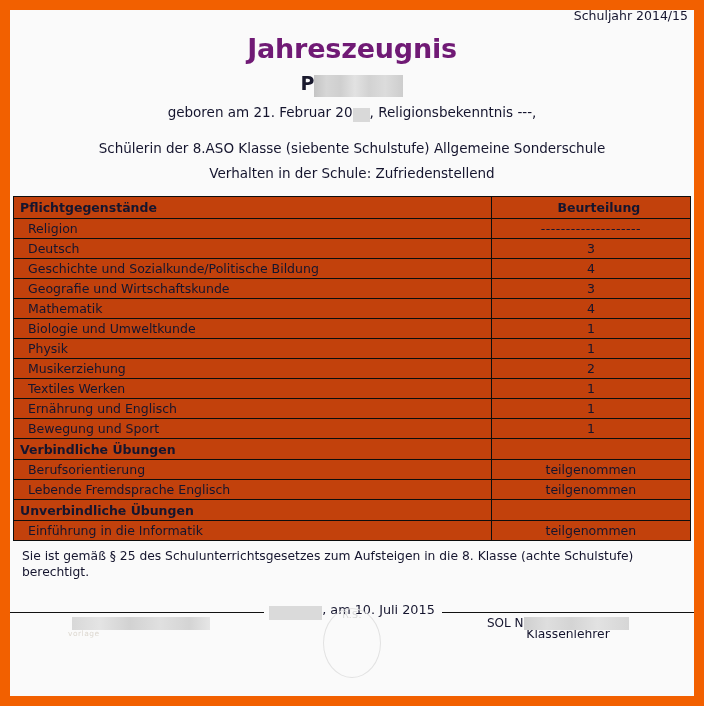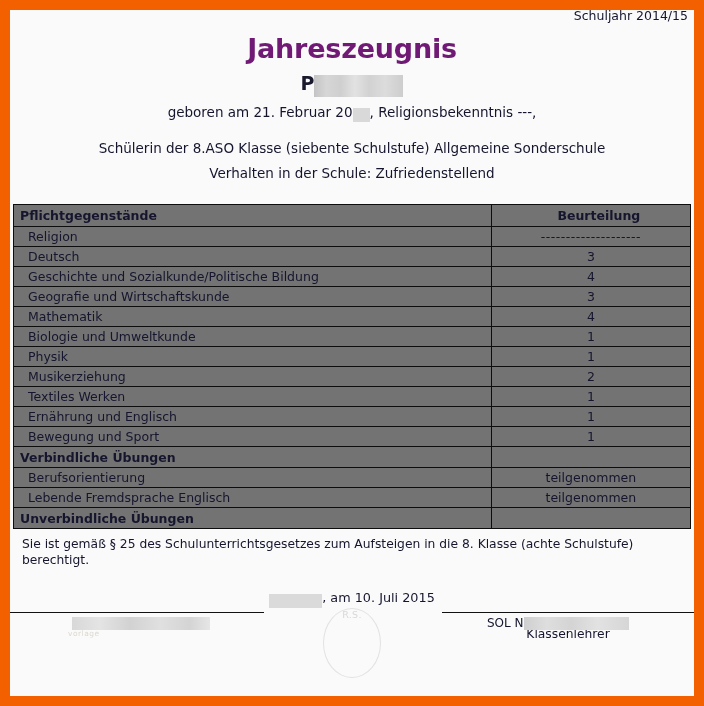--- a/index.html
+++ b/index.html
@@ -76,25 +76,25 @@
   .redact-year {
     width: 17px;
     height: 14px;
     position: relative;
     top: 2px;
     background: #d9d9d9;
   }
 
   
   .grade-table {
-    margin: 23px 3px 0 3px;
+    margin: 15px 3px 0 3px;
     width: 678px;
     border-collapse: collapse;
     table-layout: fixed;
-    background: #737373;
+    background: #c2410c;
   }
   .grade-table td {
     border: 1px solid #0d0d0d;
     font-size: 12.5px;
     height: 19px;
     padding: 0;
     color: #15152e;
   }
   .col-subject { width: 477px; }
   .col-mark    { width: 199px; }
@@ -296,20 +296,24 @@
           <td class="mark">teilgenommen</td>
         </tr>
         <tr>
           <td class="subject">Lebende Fremdsprache Englisch</td>
           <td class="mark">teilgenommen</td>
         </tr>
         <tr class="section">
           <td class="subject" colspan="1">Unverbindliche Übungen</td>
           <td class="mark"></td>
         </tr>
+        <tr>
+          <td class="subject">Einführung in die Informatik</td>
+          <td class="mark">teilgenommen</td>
+        </tr>
       </tbody>
   </table>
 
   <div class="note">Sie ist gemäß § 25 des Schulunterrichtsgesetzes zum Aufsteigen in die 8. Klasse (achte Schulstufe) berechtigt.</div>
 
   <div class="placedate">
     <span class="redact redact-place"></span><span>, am 10. Juli 2015</span>
   </div>
 
   <div class="sig-area">

